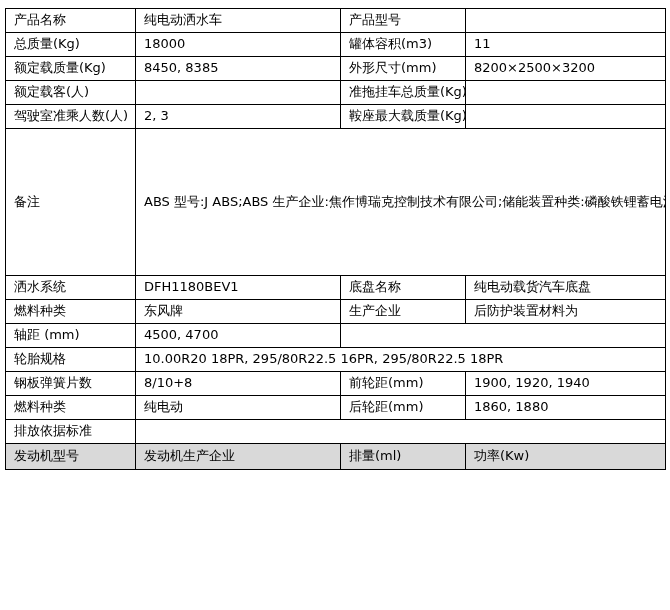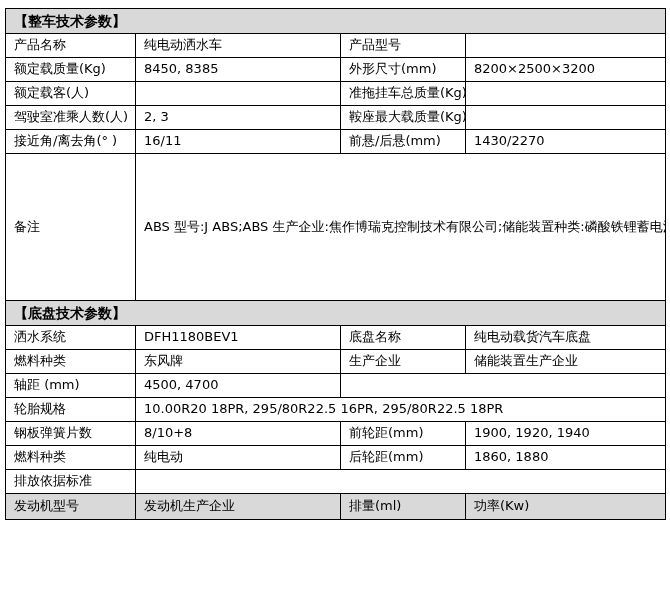--- a/index.html
+++ b/index.html
@@ -61,75 +61,69 @@
 <div class="page">
   <table class="spec">
     <colgroup>
       <col style="width:130px">
         <col style="width:205px">
         <col style="width:125px">
         <col style="width:200px">
     </colgroup>
 
     <tbody>
-        <tr>
-      <td class="sec-hdr" colspan="4">【整车技术参数】</td>
-    </tr>
 
     <tr class="r">
       <td class="lbl">产品名称</td>
       <td class="val">纯电动洒水车</td>
       <td class="lbl">产品型号</td>
       <td class="val"></td>
+    </tr>
+    <tr class="r">
+      <td class="lbl">总质量(Kg)</td>
+      <td class="val">18000</td>
+      <td class="lbl">罐体容积(m3)</td>
+      <td class="val">11</td>
     </tr>
     <tr class="r">
       <td class="lbl">额定载质量(Kg)</td>
       <td class="val">8450, 8385</td>
       <td class="lbl">外形尺寸(mm)</td>
       <td class="val">8200×2500×3200</td>
     </tr>
     <tr class="r">
       <td class="lbl">额定载客(人)</td>
       <td class="val"></td>
       <td class="lbl">准拖挂车总质量(Kg)</td>
       <td class="val"></td>
     </tr>
     <tr class="r">
       <td class="lbl">驾驶室准乘人数(人)</td>
       <td class="val">2, 3</td>
       <td class="lbl">鞍座最大载质量(Kg)</td>
       <td class="val"></td>
     </tr>
-    <tr class="r">
-      <td class="lbl">接近角/离去角(° )</td>
-      <td class="val">16/11</td>
-      <td class="lbl">前悬/后悬(mm)</td>
-      <td class="val">1430/2270</td>
-    </tr>
 
     <tr>
       <td class="lbl remark-lbl">备注</td>
       <td class="remark" colspan="3">ABS 型号:J ABS;ABS 生产企业:焦作博瑞克控制技术有限公司;储能装置种类:磷酸铁锂蓄电池;储能装置生产企业:宁德时代新能源科技股份有限公司;侧后防护情况:侧面防护装置材料采用铝合金 100,连接方式为螺栓连接,后防护装置材料为 Q345A,连接方式为螺栓连接,后部防护装置的断面尺寸为:60×120(mm),离地面高度 460mm;罐体有效容积(立方米)、罐体外形尺寸(mm):罐体容积:11 立方米,运输介质： 水,介质密度:1000 千克/立方米,罐体外形尺寸(长×长轴×短轴(mm)):4800×2100×1270;专用功能及装置:专用装置:罐体,洒水系统,主要用于园林绿化洒水及路面洒水;其他说明:电机的额定/峰值功率分别为:80kW/160kW;</td>
     </tr>
 
-    <tr>
-      <td class="sec-hdr" colspan="4">【底盘技术参数】</td>
-    </tr>
 
     <tr class="r">
       <td class="lbl">洒水系统</td>
       <td class="val">DFH1180BEV1</td>
       <td class="lbl">底盘名称</td>
       <td class="val">纯电动载货汽车底盘</td>
     </tr>
     <tr class="r">
       <td class="lbl">燃料种类</td>
       <td class="val">东风牌</td>
       <td class="lbl">生产企业</td>
-      <td class="val">储能装置生产企业</td>
+      <td class="val">后防护装置材料为</td>
     </tr>
 
     <tr class="r">
       <td class="lbl">轴距 (mm)</td>
       <td class="val">4500, 4700</td>
       <td class="val" colspan="2"></td>
     </tr>
 
     <tr class="r">
       <td class="lbl">轮胎规格</td>

